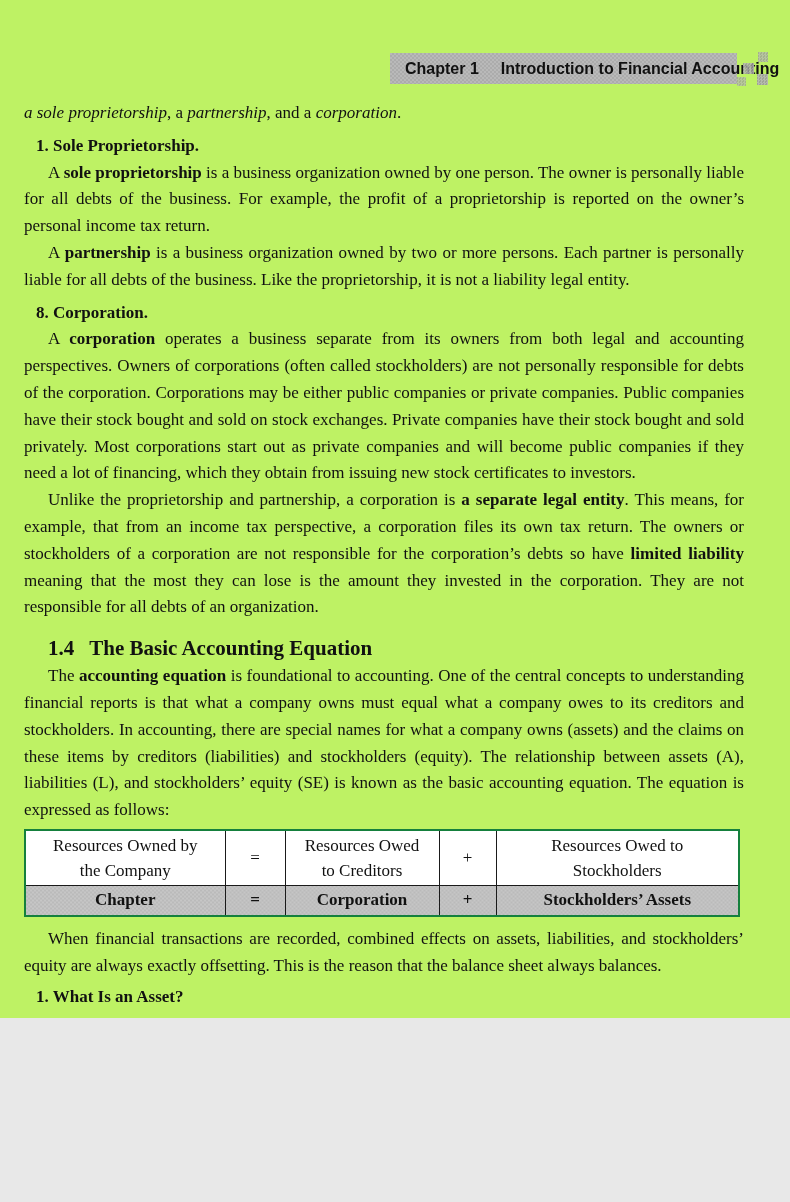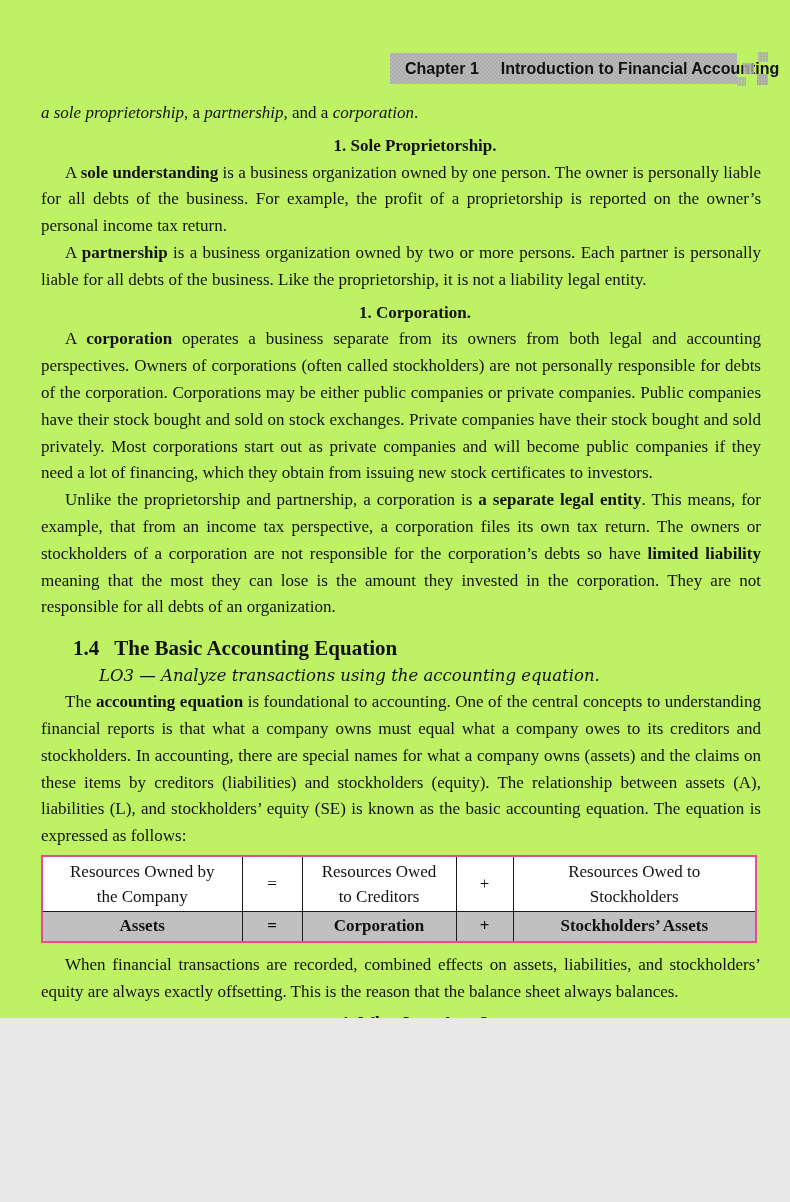--- a/index.html
+++ b/index.html
@@ -34,49 +34,49 @@
   .deco-squares .sq { position: absolute; background: #9c9c9c;
     background-image: conic-gradient(rgba(255,255,255,0.25) 25%, transparent 0 50%, rgba(255,255,255,0.25) 0 75%, transparent 0);
     background-size: 3px 3px; }
   .sq1 { left: 758px; top: 52px; width: 10px; height: 10px; opacity: .75; }
   .sq2 { left: 743px; top: 63px; width: 11px; height: 11px; opacity: .85; }
   .sq3 { left: 737px; top: 77px; width: 9px;  height: 9px;  opacity: .7; }
   .sq4 { left: 757px; top: 74px; width: 11px; height: 11px; opacity: .9; }
   
   .content {
     position: absolute;
-    left: 41px; top: 100px;
+    left: 24px; top: 100px;
     width: 720px;
     font-size: 17px;
     line-height: 26.8px;
     text-align: justify;
   }
   .para { text-indent: 24px; }
   .noindent { text-indent: 0; }
-  .num-heading { font-weight: bold; margin-left: 28px; margin-top: 6px; text-align: center; }
+  .num-heading { font-weight: bold; margin-left: 12px; margin-top: 6px; text-align: left; }
   .section-heading {
     font-weight: bold; font-size: 21px; line-height: 30px;
-    margin-left: 32px; margin-top: 12px; text-align: left;
+    margin-left: 24px; margin-top: 12px; text-align: left;
   }
   .section-heading .sec-num { margin-right: 15px; }
   .lo-line {
     font-style: italic; font-size: 16.5px; line-height: 26px;
     margin-left: 58px; text-align: left;
     font-family: "DejaVu Serif", serif;
   }
   .eq-para { }
   .last-justify { text-align-last: justify; }
   b.term { font-weight: bold; }
   
   table.eq-table {
     border-collapse: collapse;
     table-layout: fixed;
     width: 714px;
     margin-top: 5px; margin-bottom: 9px;
-    border: 2px solid #ec4899;
+    border: 2px solid #15803d;
     font-size: 17px;
   }
   .eq-table td {
     border: 1.5px solid #1a1a1a;
     text-align: center;
     vertical-align: middle;
   }
   .eq-table tr.desc-row td { height: 55px; line-height: 25px; background: #ffffff; padding: 2px 18px; }
   .eq-table tr.desc-row td.op { padding: 2px 2px; }
   .eq-table tr.terms-row td {
@@ -110,55 +110,54 @@
     <div class="sq sq3"></div>
     <div class="sq sq4"></div>
   </div>
 
   <main class="content">
 
     <p class="noindent"><i>a sole proprietorship</i><span>, a </span><i>partnership</i><span>, and a </span><i>corporation</i><span>.</span></p>
 
     <p class="num-heading">1. Sole Proprietorship.</p>
 
-    <p class="para"><span>A </span><b class="term">sole understanding</b><span> is a business organization owned by one person. The owner is personally liable for all debts of the business. For example, the profit of a proprietorship is reported on the owner’s personal income tax return.</span></p>
+    <p class="para"><span>A </span><b class="term">sole proprietorship</b><span> is a business organization owned by one person. The owner is personally liable for all debts of the business. For example, the profit of a proprietorship is reported on the owner’s personal income tax return.</span></p>
 
 
     <p class="para"><span>A </span><b class="term">partnership</b><span> is a business organization owned by two or more persons. Each partner is personally liable for all debts of the business. Like the proprietorship, it is not a liability legal entity.</span></p>
 
-    <p class="num-heading">1. Corporation.</p>
+    <p class="num-heading">8. Corporation.</p>
 
     <p class="para"><span>A </span><b class="term">corporation</b><span> operates a business separate from its owners from both legal and accounting perspectives. Owners of corporations (often called stockholders) are not personally responsible for debts of the corporation. Corporations may be either public companies or private companies. Public companies have their stock bought and sold on stock exchanges. Private companies have their stock bought and sold privately. Most corporations start out as private companies and will become public companies if they need a lot of financing, which they obtain from issuing new stock certificates to investors.</span></p>
 
     <p class="para"><span>Unlike the proprietorship and partnership, a corporation is </span><b class="term">a separate legal entity</b><span>. This means, for example, that from an income tax perspective, a corporation files its own tax return. The owners or stockholders of a corporation are not responsible for the corporation’s debts so have </span><b class="term">limited liability</b><span> meaning that the most they can lose is the amount they invested in the corporation. They are not responsible for all debts of an organization.</span></p>
 
     <h2 class="section-heading"><span class="sec-num">1.4</span><span>The Basic Accounting Equation</span></h2>
 
-    <p class="lo-line">LO3 — Analyze transactions using the accounting equation.</p>
 
     <p class="para eq-para"><span>The </span><b class="term">accounting equation</b><span> is foundational to accounting. One of the central concepts to understanding financial reports is that what a company owns must equal what a company owes to its creditors and stockholders. In accounting, there are special names for what a company owns (assets) and the claims on these items by creditors (liabilities) and stockholders (equity). The relationship between assets (A), liabilities (L), and stockholders’ equity (SE) is known as the basic accounting equation. The equation is expressed as follows:</span></p>
 
     <table class="eq-table">
       <colgroup>
         <col style="width:200px">
           <col style="width:60px">
           <col style="width:154px">
           <col style="width:57px">
           <col style="width:243px">
       </colgroup>
       <tbody>
           <tr class="desc-row">
         <td>Resources Owned by the Company</td>
         <td class="op">=</td>
         <td>Resources Owed to Creditors</td>
         <td class="op">+</td>
         <td>Resources Owed to Stockholders</td>
       </tr>
       <tr class="terms-row">
-        <td>Assets</td>
+        <td>Chapter</td>
         <td class="op">=</td>
         <td>Corporation</td>
         <td class="op">+</td>
         <td>Stockholders’ Assets</td>
       </tr>
     </tbody>
       </table>
 
     <p class="para">When financial transactions are recorded, combined effects on assets, liabilities, and stockholders’ equity are always exactly offsetting. This is the reason that the balance sheet always balances.</p>
 

